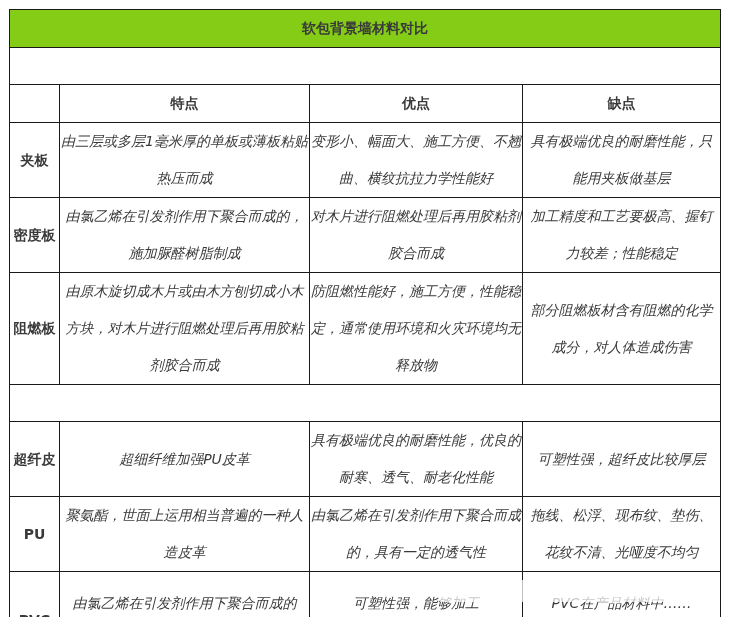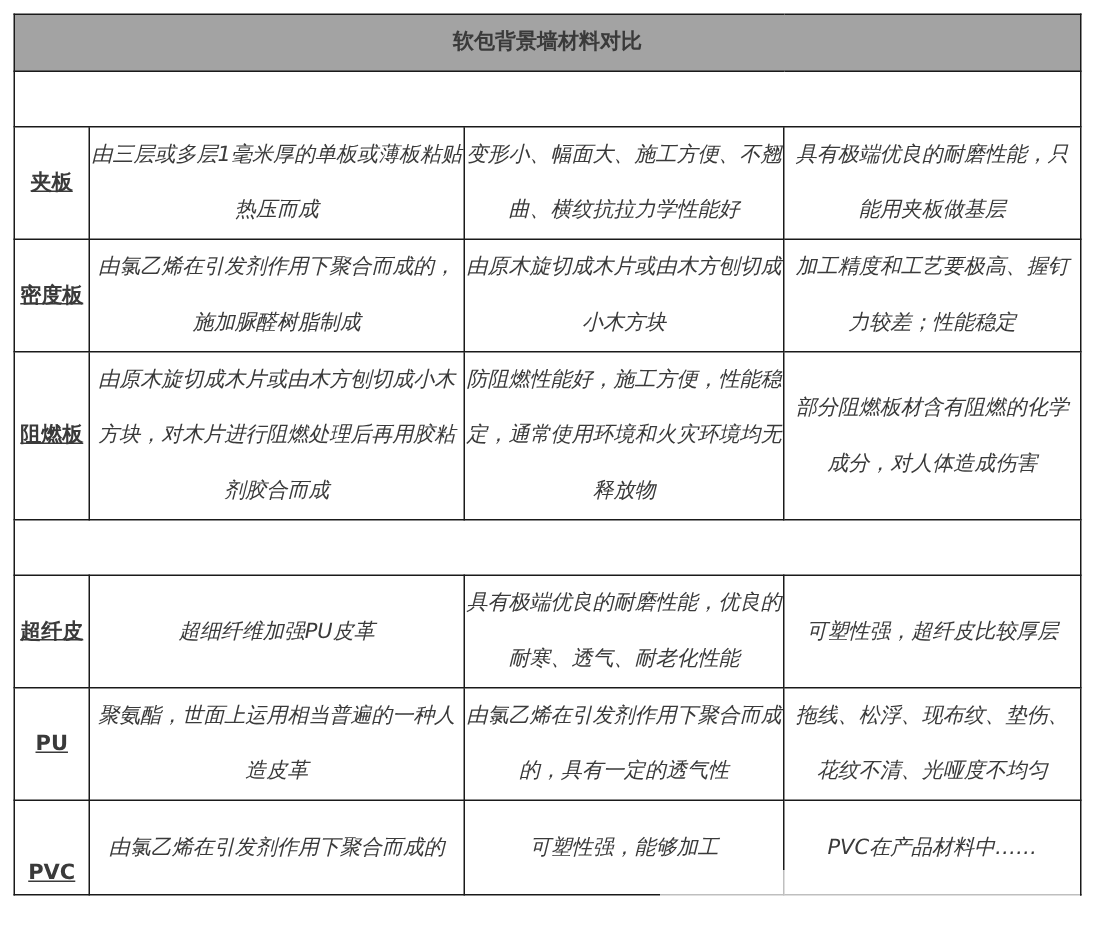--- a/index.html
+++ b/index.html
@@ -31,21 +31,21 @@
       padding: 0;
       text-align: center;
       vertical-align: middle;
       font-size: 14px;
       line-height: 37px;
       color: #3a3a3a;
       overflow: hidden;
       word-break: break-all;
     }
     .title-row td {
-      background: #a3a3a3;
+      background: #84cc16;
       color: #ffffff;
       font-weight: bold;
       font-size: 16px;
       height: 37px;
       line-height: 37px;
       letter-spacing: 0px;
     }
     .spacer-row td {
       height: 36px;
       background: #ffffff;
@@ -53,21 +53,20 @@
     .header-row td {
       height: 36px;
       font-weight: bold;
       color: #333333;
       font-size: 14px;
     }
     td.rowlabel {
       font-weight: bold;
       font-size: 15px;
       color: #2a2a2a;
-      text-decoration: underline;
     }
     .r2 td { height: 74px; }
     .r3 td { height: 111px; }
     .rlast td { height: 60px; vertical-align: top; }
     .rlast td.rowlabel { vertical-align: bottom; line-height: 24px; padding-bottom: 2px; }
     .cell-text {
       display: block;
       padding: 0 1px;
       font-style: italic;
     }
@@ -92,41 +91,47 @@
       <col style="width:213px">
       <col style="width:198px">
     </colgroup>
     <tbody>
       <tr class="title-row">
         <td colspan="4">软包背景墙材料对比</td>
       </tr>
       <tr class="spacer-row">
         <td colspan="4"></td>
       </tr>
+      <tr class="header-row">
+        <td></td>
+        <td>特点</td>
+        <td>优点</td>
+        <td>缺点</td>
+      </tr>
 
       <tr class="r2">
         <td class="rowlabel">夹板</td>
         <td>
             <span class="cell-text">由三层或多层1毫米厚的单板或薄板粘贴热压而成</span>
           </td>
         <td>
             <span class="cell-text">变形小、幅面大、施工方便、不翘曲、横纹抗拉力学性能好</span>
           </td>
         <td>
             <span class="cell-text">具有极端优良的耐磨性能，只能用夹板做基层</span>
           </td>
       </tr>
 
       <tr class="r2">
         <td class="rowlabel">密度板</td>
         <td>
             <span class="cell-text">由氯乙烯在引发剂作用下聚合而成的，施加脲醛树脂制成</span>
           </td>
         <td>
-            <span class="cell-text">由原木旋切成木片或由木方刨切成小木方块</span>
+            <span class="cell-text">对木片进行阻燃处理后再用胶粘剂胶合而成</span>
           </td>
         <td>
             <span class="cell-text">加工精度和工艺要极高、握钉力较差；性能稳定</span>
           </td>
       </tr>
 
       <tr class="r3">
         <td class="rowlabel">阻燃板</td>
         <td>
             <span class="cell-text">由原木旋切成木片或由木方刨切成小木方块，对木片进行阻燃处理后再用胶粘剂胶合而成</span>

